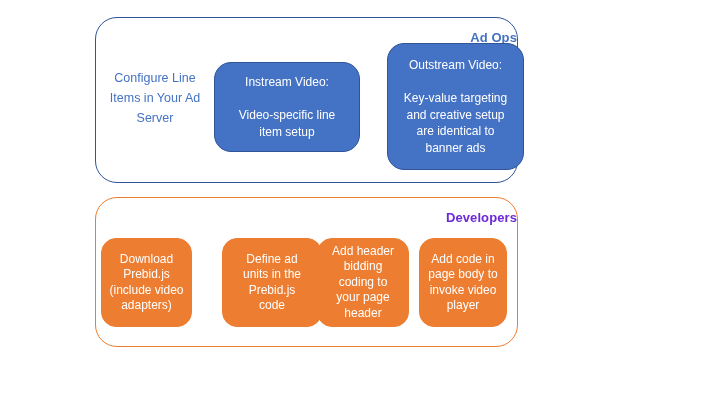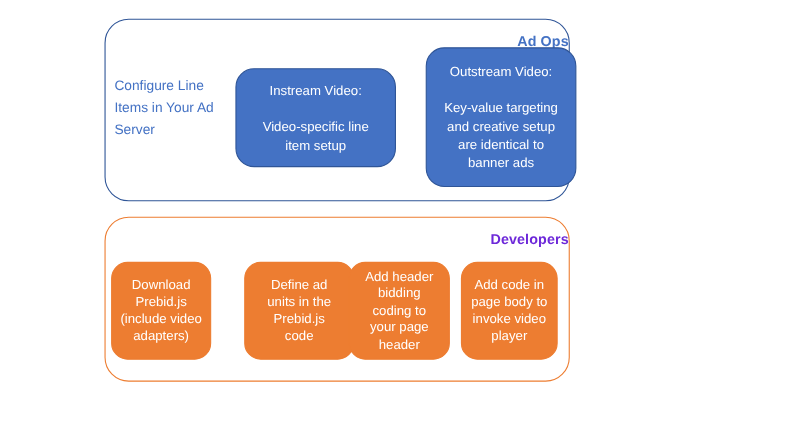--- a/index.html
+++ b/index.html
@@ -31,20 +31,21 @@
     font-size: 13px;
     letter-spacing: 0.1px;
   }
   .group-adops .group-title { color: #4472C4; }
   .group-devs  .group-title { color: #6d28d9; }
   .side-note {
     position: absolute; left: 8px; top: 50px; width: 102px;
     color: #4472C4;
     font-size: 12.5px;
     line-height: 20px;
+    text-align: center;
     white-space: pre-line;
   }
   .fill-box {
     position: absolute;
     box-sizing: border-box;
     color: #ffffff;
     display: flex;
     align-items: center;
     justify-content: center;
     text-align: center;

